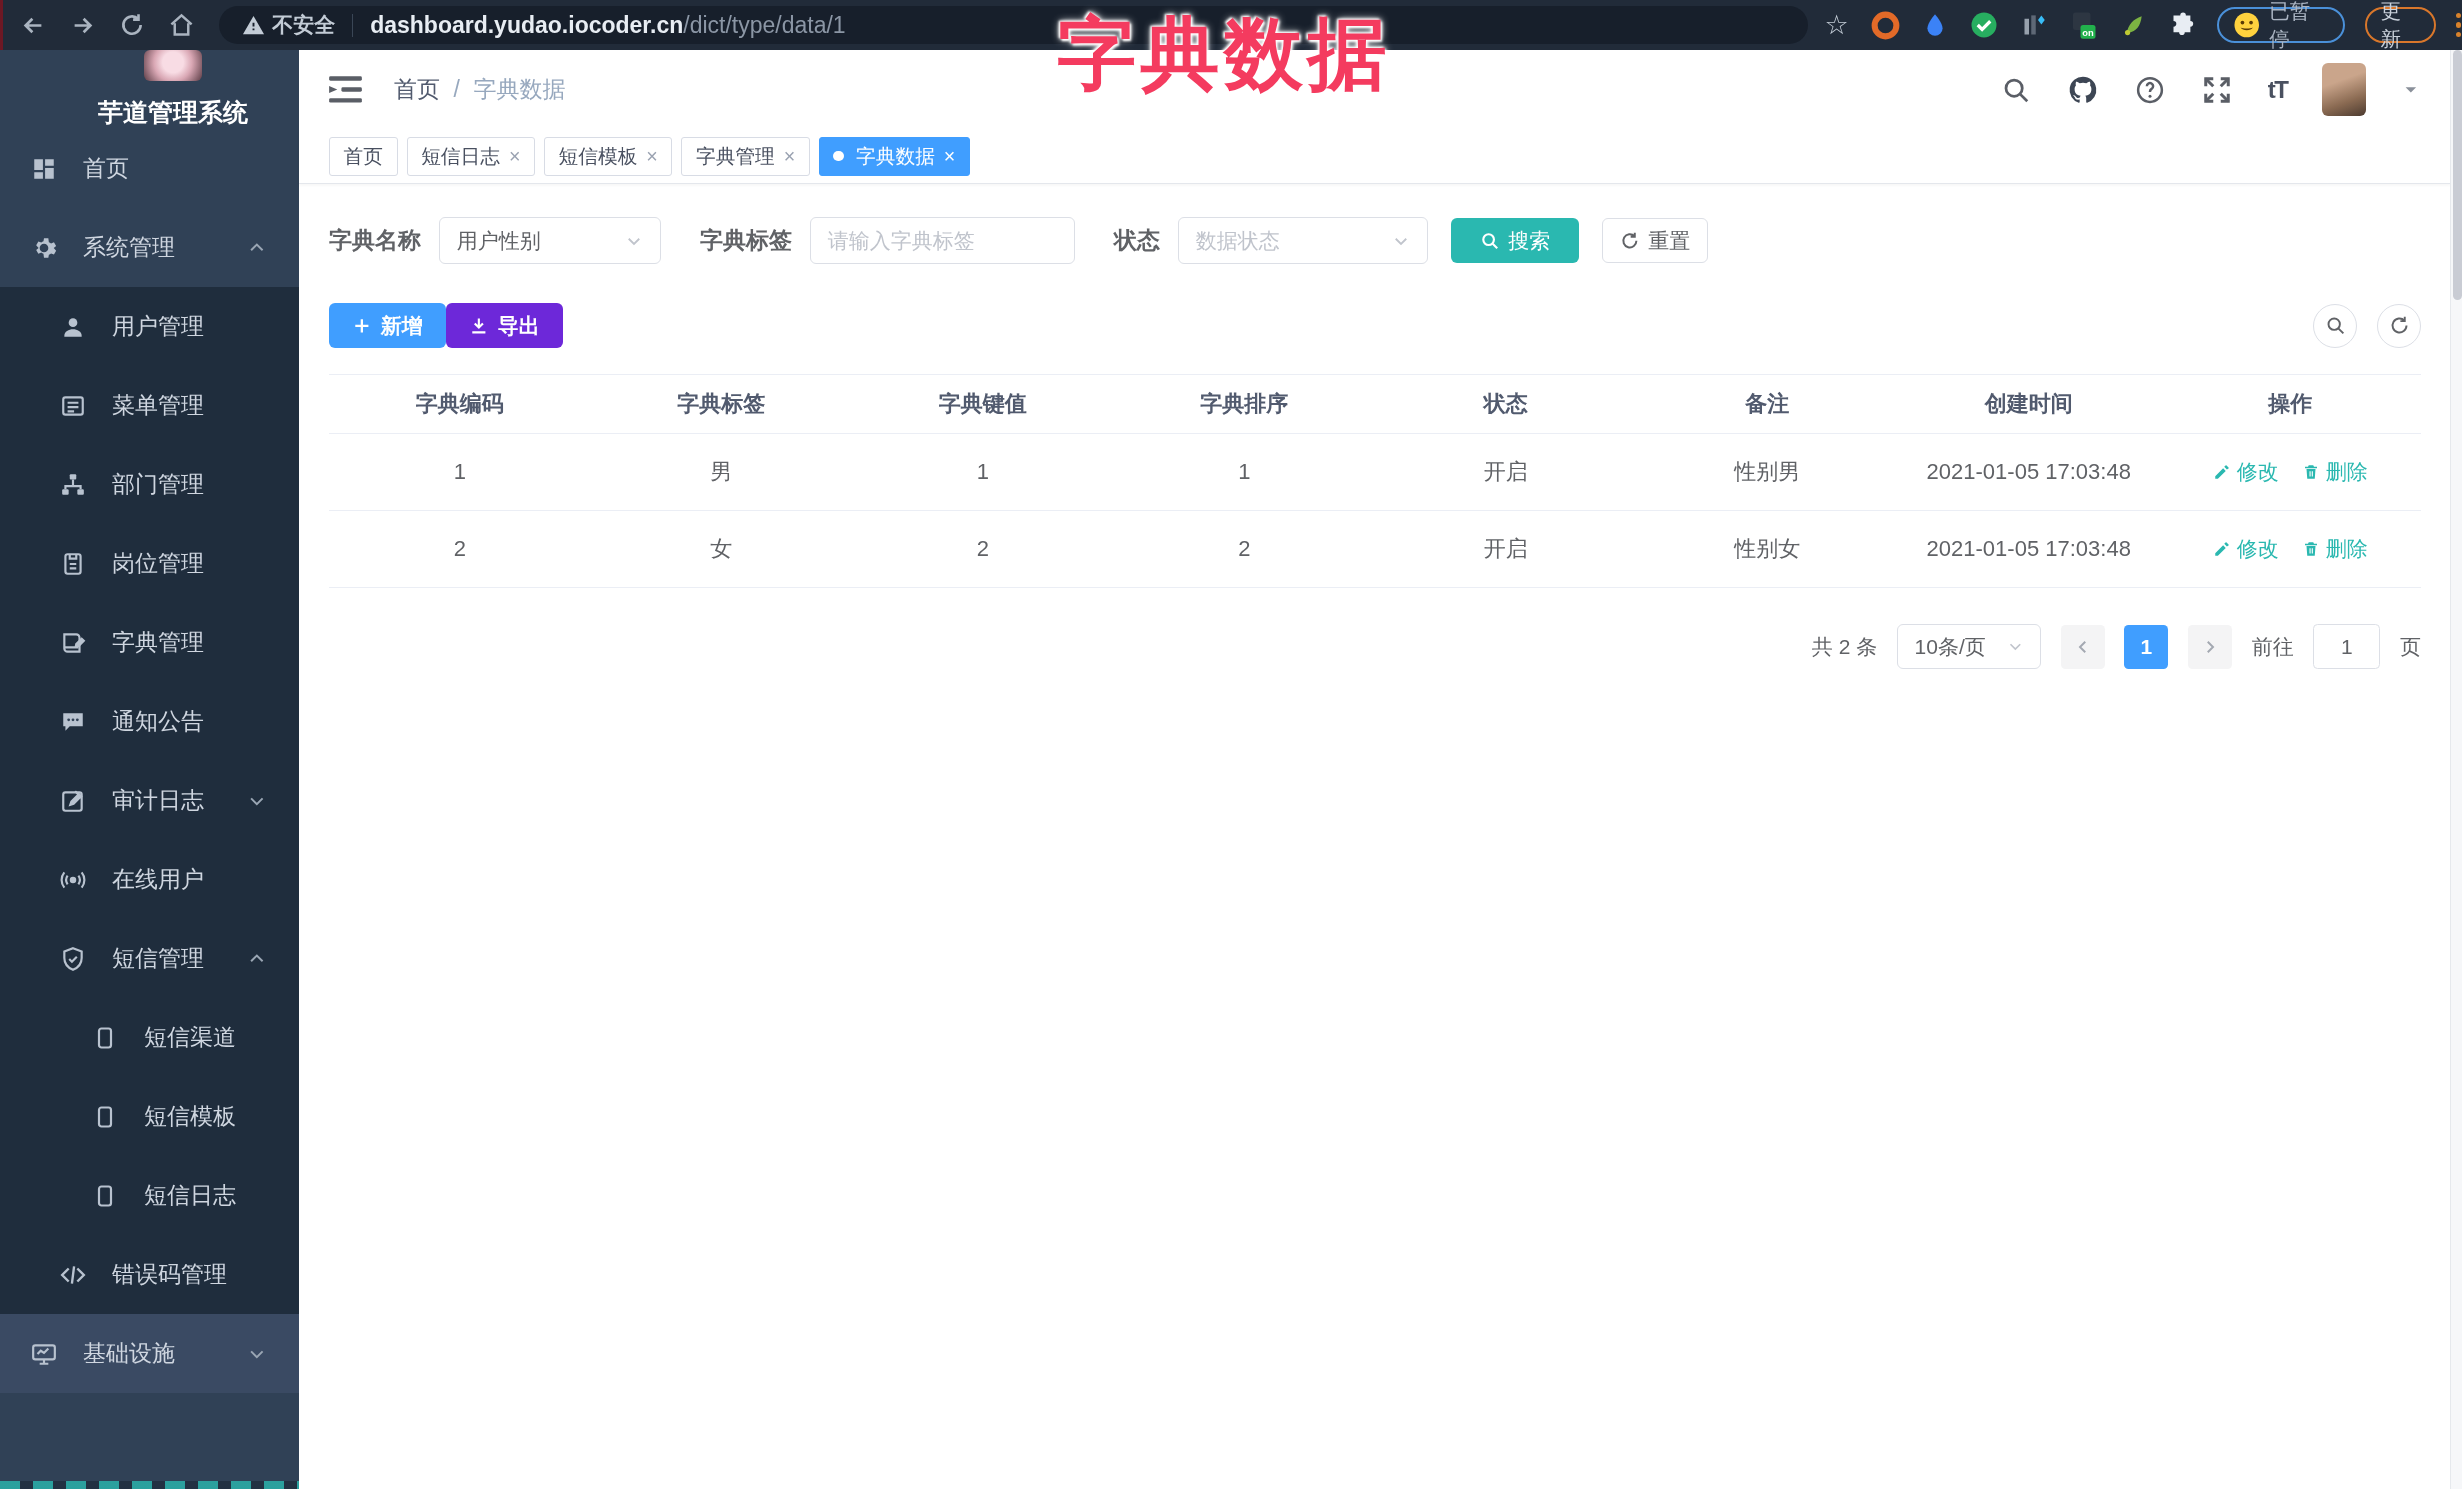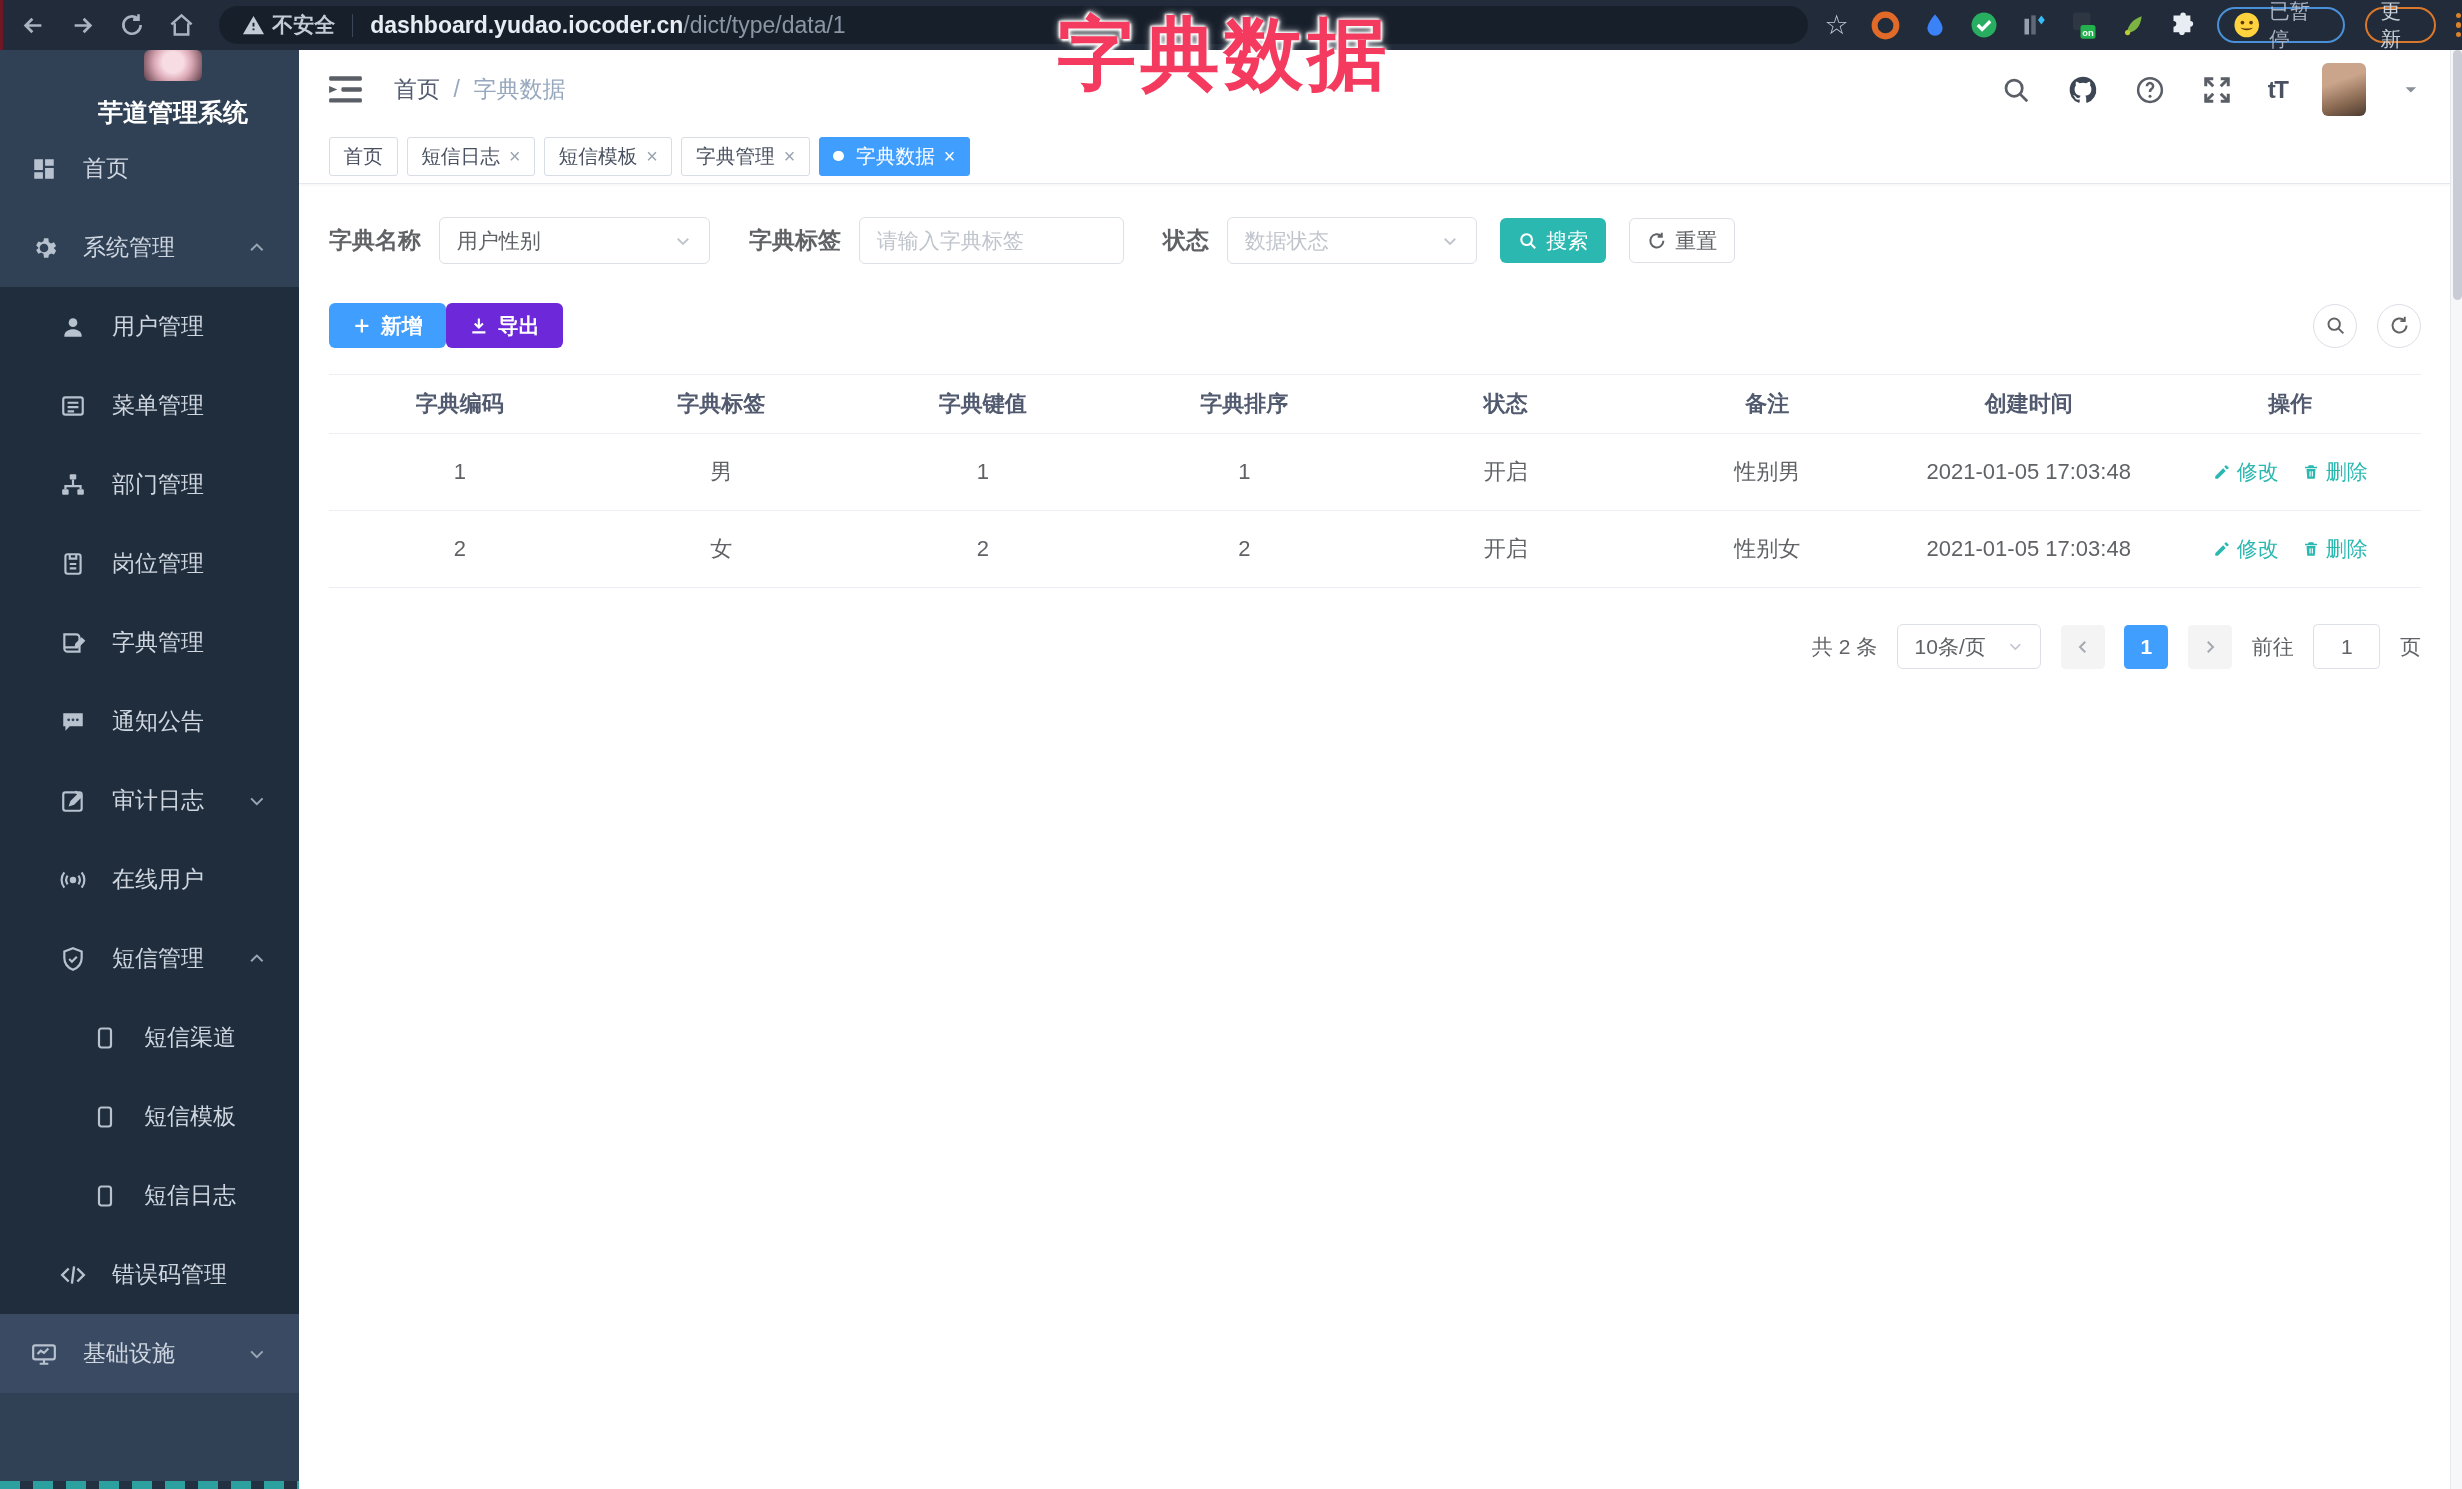--- a/index.html
+++ b/index.html
@@ -65,25 +65,25 @@
   .tag.active .x { color:#fff; }
   .tag.active::before { content:""; width:10.6px; height:10.6px; border-radius:50%; background:#fff; margin-right:3px; }
 
   
   .filters { display:flex; align-items:center; margin:33px 30px 0 30px; font-size:23px; color:#606266; }
   .flabel { font-weight:bold; margin-right:18px; }
   .ctrl { height:47px; border:1.5px solid #dcdfe6; border-radius:6px; background:#fff; display:flex; align-items:center; padding:0 16.7px; font-size:21px; }
   .ctrl .ph { color:#c0c4cc; }
   .ctrl .val { color:#606266; }
   .ctrl .dcaret { margin-left:auto; color:#c0c4cc; }
-  .sel1 { width:271px; margin-right:39px; }
+  .sel1 { width:222px; margin-right:39px; }
   .inp1 { width:265px; margin-right:39px; }
   .sel2 { width:250px; margin-right:23px; }
   .btn { height:45px; border-radius:6px; display:flex; align-items:center; justify-content:center; gap:9px; font-size:21px; cursor:pointer; border:1.5px solid transparent; }
-  .btn-search { width:106px; background:#2ab8b0; color:#fff; }
+  .btn-search { width:128px; background:#2ab8b0; color:#fff; }
   .btn-reset { width:106px; background:#fff; color:#606266; border-color:#dcdfe6; margin-left:23px; }
 
   
   .toolbar { display:flex; align-items:center; margin:39px 30px 0 30px;font-weight:bold; }
   .btn-add { width:117px; background:#409eff; color:#fff; }
   .btn-export { width:117px; background:#6d28d9; color:#fff; }
   .tool-right { margin-left:auto; display:flex; gap:19.7px; }
   .circ { width:44px; height:44px; border-radius:50%; border:1.5px solid #dcdfe6; background:#fff; color:#606266; display:flex; align-items:center; justify-content:center; cursor:pointer; }
 
   

